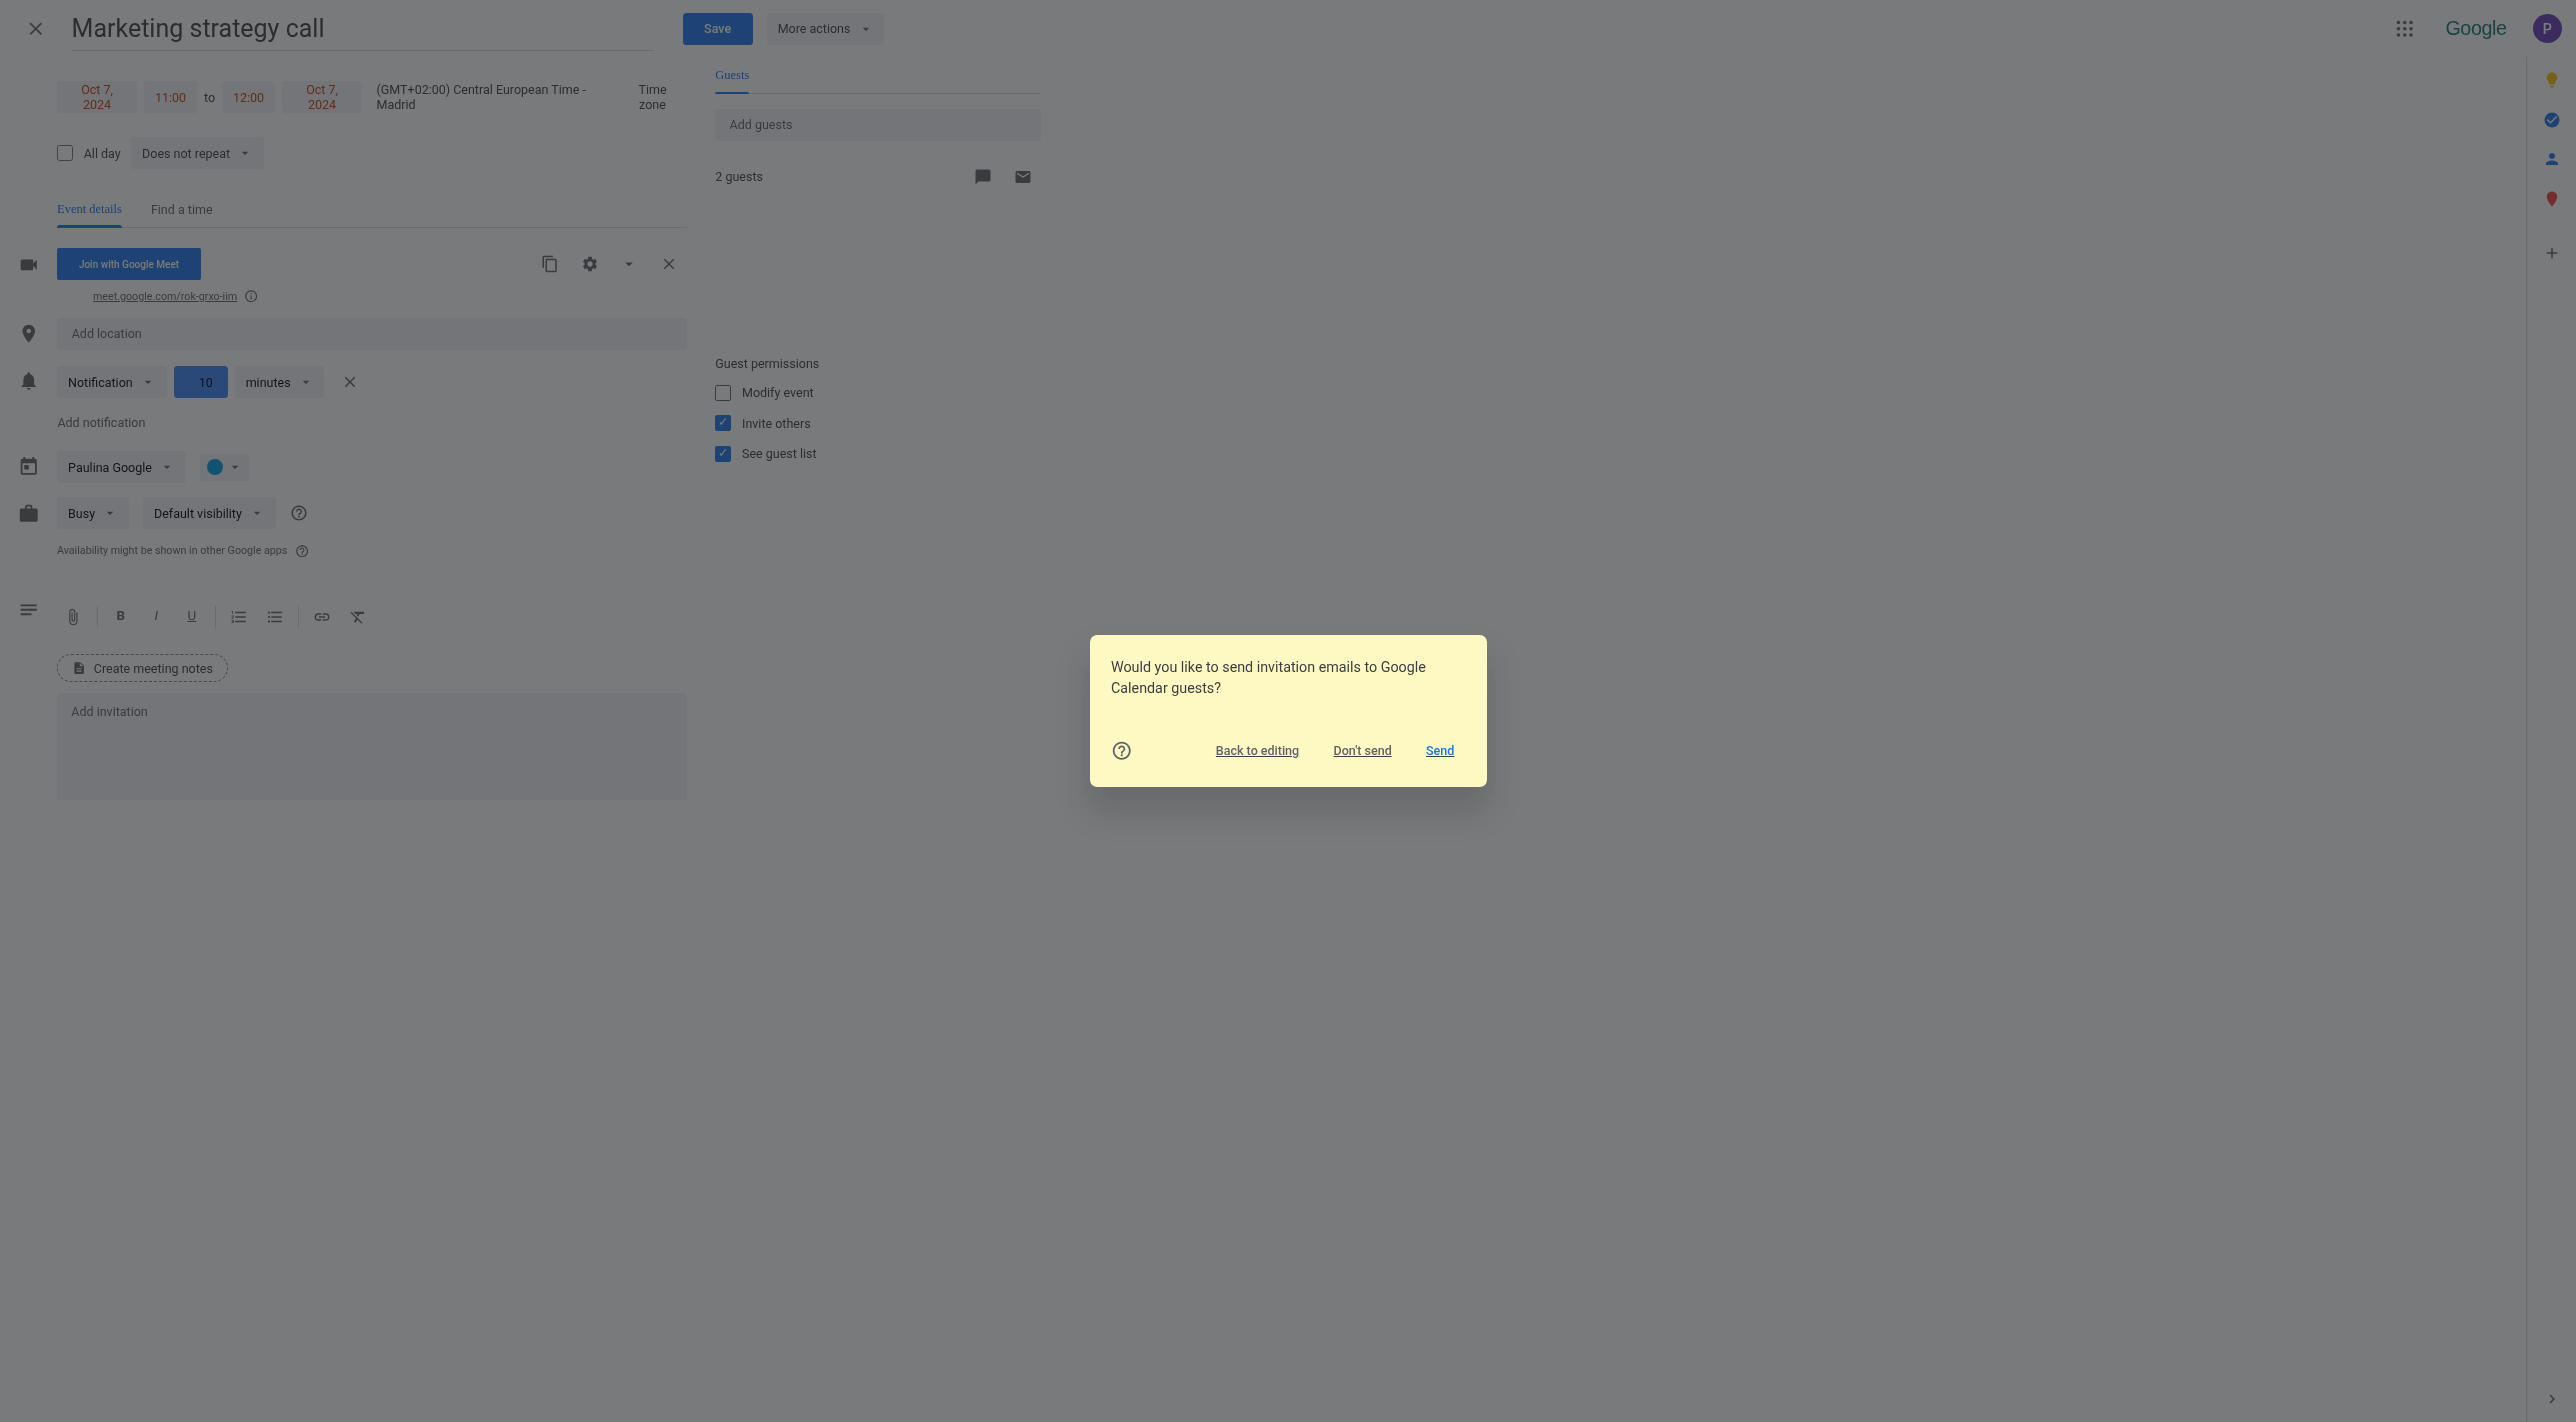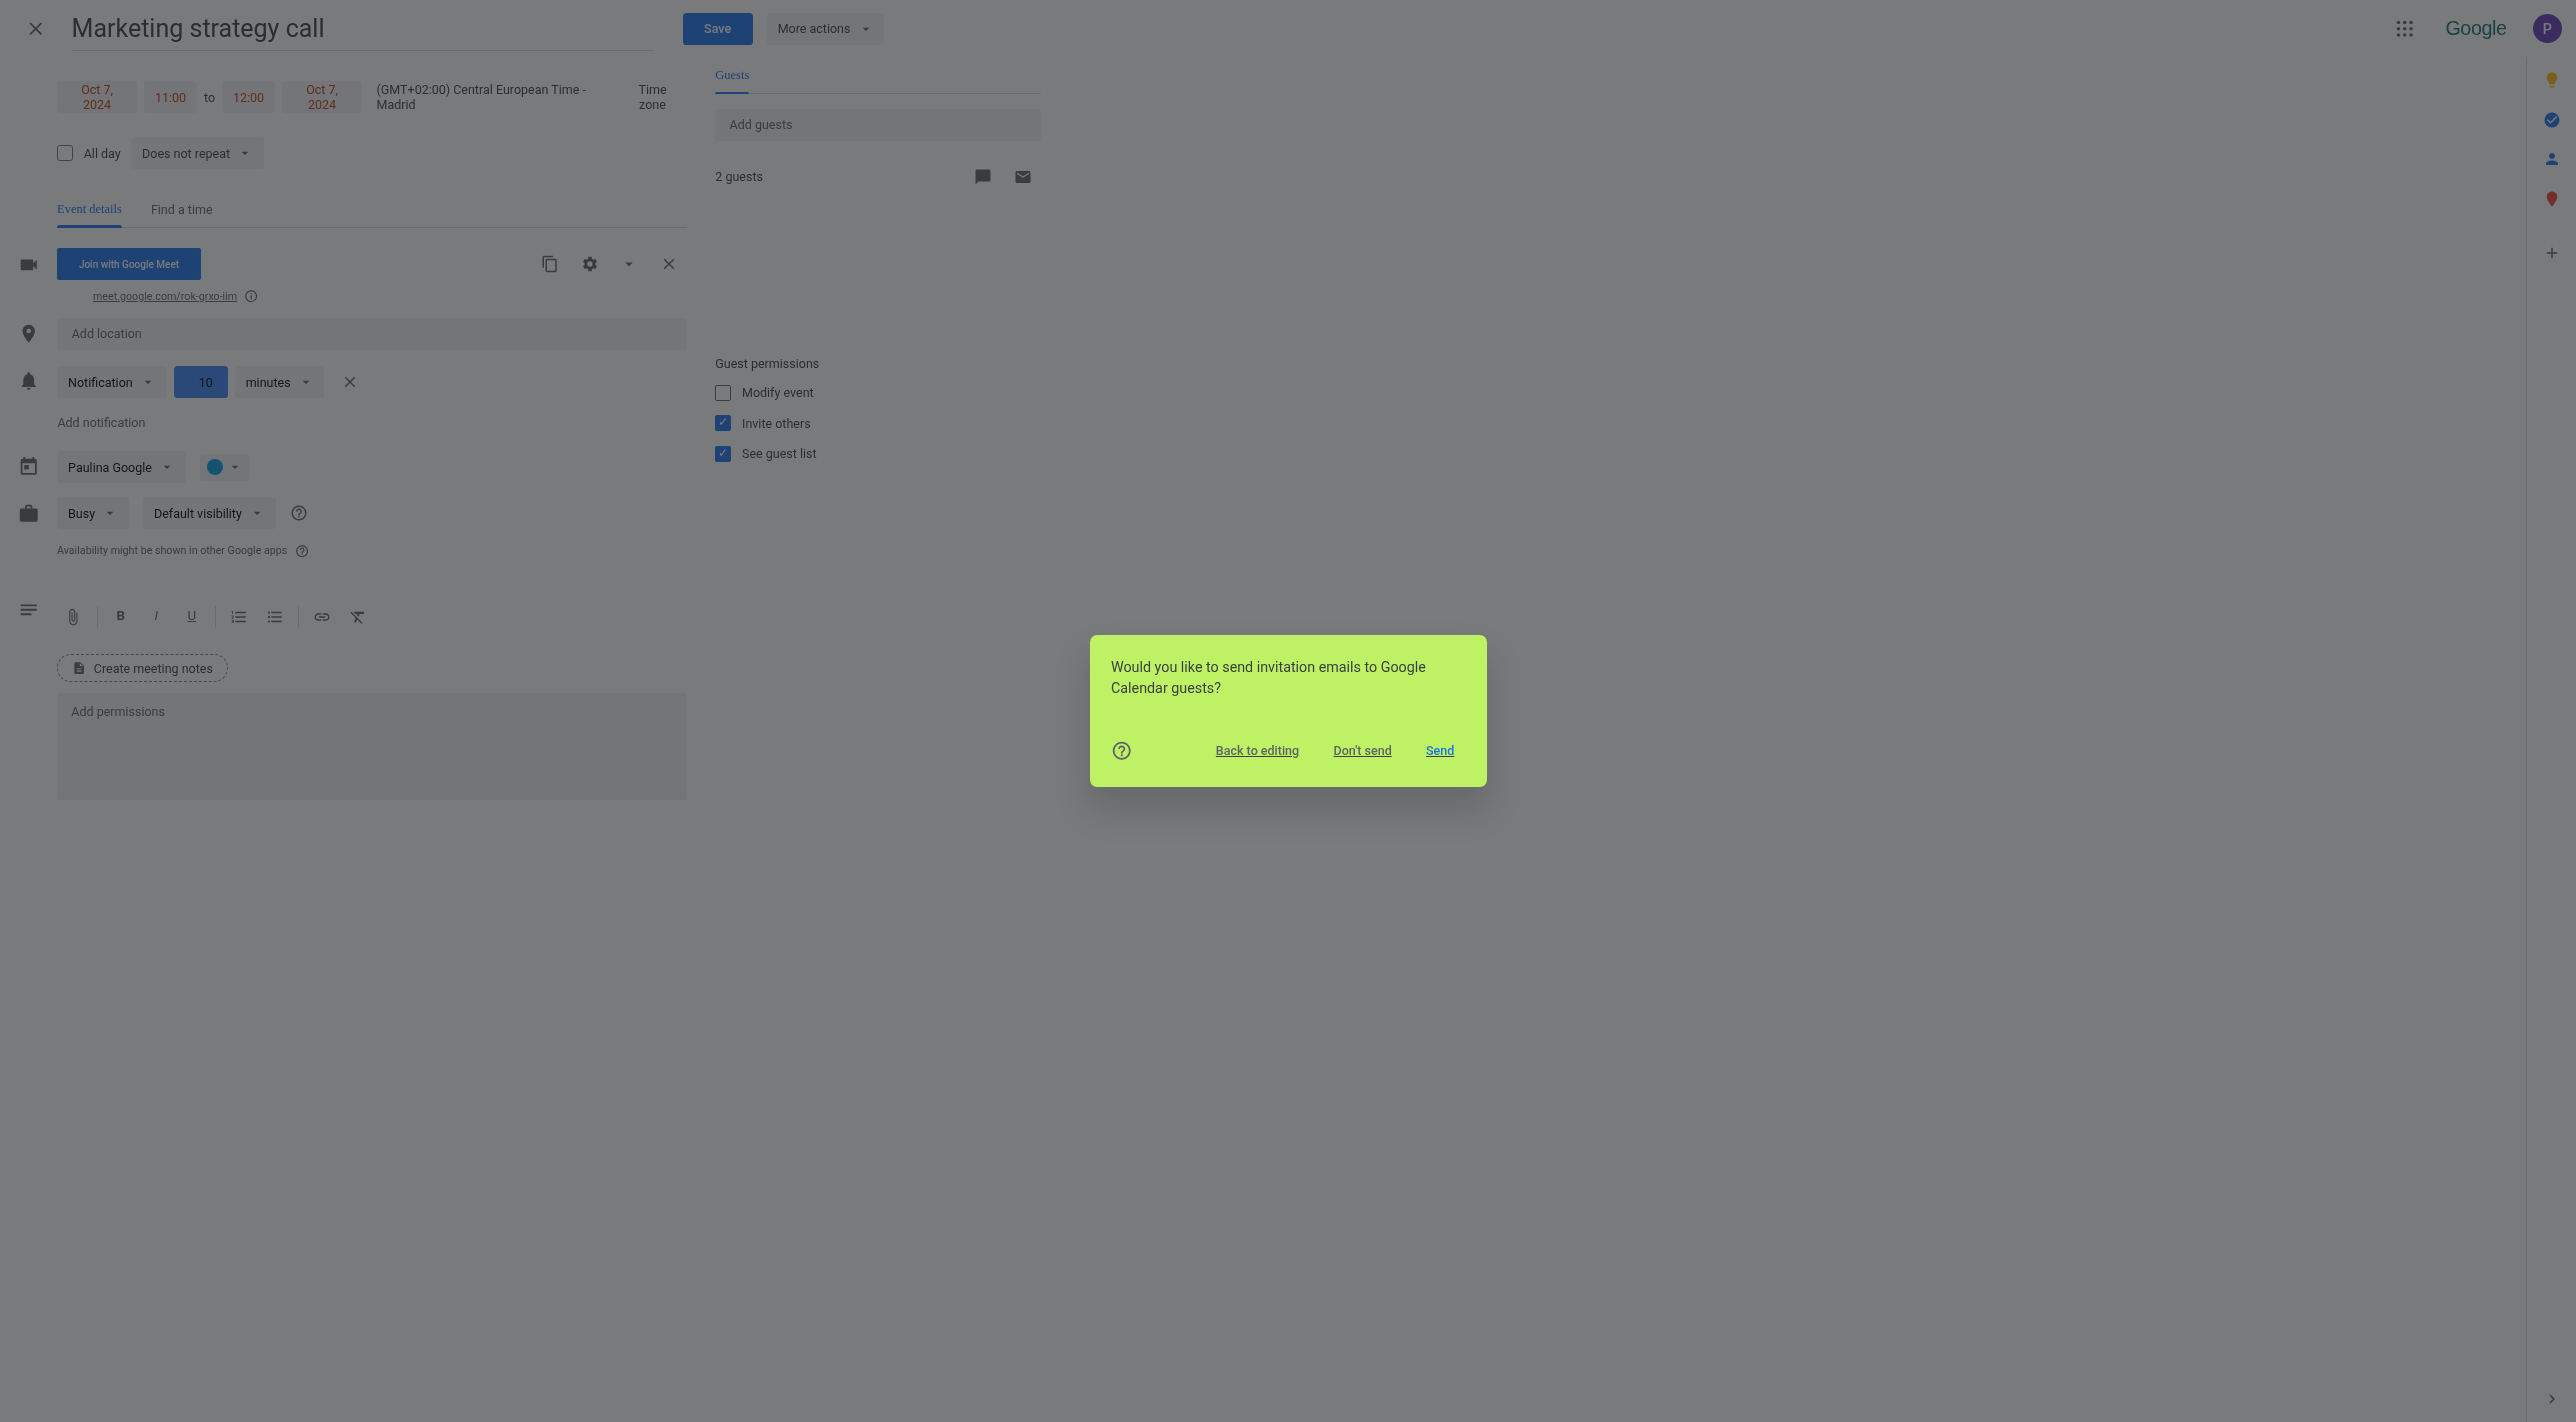--- a/index.html
+++ b/index.html
@@ -74,21 +74,21 @@
     .perm-check { width: 16px; height: 16px; border: 1.8px solid #5f6368; border-radius: 1.8px; display: inline-block; position: relative; }
     .perm-check.checked { background: #1a73e8; border-color: #1a73e8; }
     .perm-check.checked::after { content: '✓'; color: #fff; position: absolute; top: -1.8px; left: 1.8px; font-size: 12.5px; }
     .perm-label { font-size: 12.5px; }
     
     .side-panel { width: 50px; border-left: 0.9px solid #dadce0; display: flex; flex-direction: column; align-items: center; padding-top: 14.3px; gap: 21.5px; position: fixed; right: 0; top: 57px; bottom: 0; background: #fff; }
     .side-icon { width: 18px; height: 18px; }
     .side-expand { position: absolute; bottom: 14.3px; }
     
     .modal-overlay { position: fixed; inset: 0; background: rgba(32,33,36,0.6); display: flex; align-items: center; justify-content: center; z-index: 1000; }
-    .modal { background: #bef264; border-radius: 7.2px; padding: 21.5px; width: 397px; box-shadow: 0 21.5px 34px 2.7px rgba(0,0,0,0.14); }
+    .modal { background: #fef9c3; border-radius: 7.2px; padding: 21.5px; width: 397px; box-shadow: 0 21.5px 34px 2.7px rgba(0,0,0,0.14); }
     .modal-title { font-size: 14.3px; color: #3c4043; line-height: 21.5px; margin-bottom: 36px; }
     .modal-footer { display: flex; align-items: center; }
     .modal-help { width: 21.5px; height: 21.5px; color: #5f6368; }
     .modal-btns { margin-left: auto; display: flex; gap: 13px; text-decoration: underline; }
     .modal-btn { border: none; background: none; padding: 7.2px 10.7px; font-size: 12.5px; font-weight: 500; border-radius: 3.6px; cursor: pointer; }
     .modal-btn.secondary { color: #5f6368; }
     .modal-btn.primary { color: #1a73e8; }
     
     svg { width: 100%; height: 100%; }
   </style>
@@ -332,21 +332,21 @@
               </svg></span>
           </button>
       </div>
     </div>
     <button class="create-notes" style="margin-left:0;">
       <span style="width:14.3px;height:14.3px;"><svg viewBox="0 0 24 24">
             <path fill="#5f6368" d="M14 2H6c-1.1 0-1.99.9-1.99 2L4 20c0 1.1.89 2 1.99 2H18c1.1 0 2-.9 2-2V8l-6-6zm2 16H8v-2h8v2zm0-4H8v-2h8v2zm-3-5V3.5L18.5 9H13z"></path>
           </svg></span>
       <span>Create meeting notes</span>
     </button>
-    <div class="desc-area" style="margin-left:0;">Add permissions</div>
+    <div class="desc-area" style="margin-left:0;">Add invitation</div>
   </div>
 
   <div class="guests-col">
     <div class="tabs" style="margin-top:0;">
       <div class="tab active">Guests</div>
     </div>
     <input class="guests-input" placeholder="Add guests" style="">
     <div class="guest-count-row">
       <span class="guest-count">2 guests</span>
       <div class="guest-actions">

